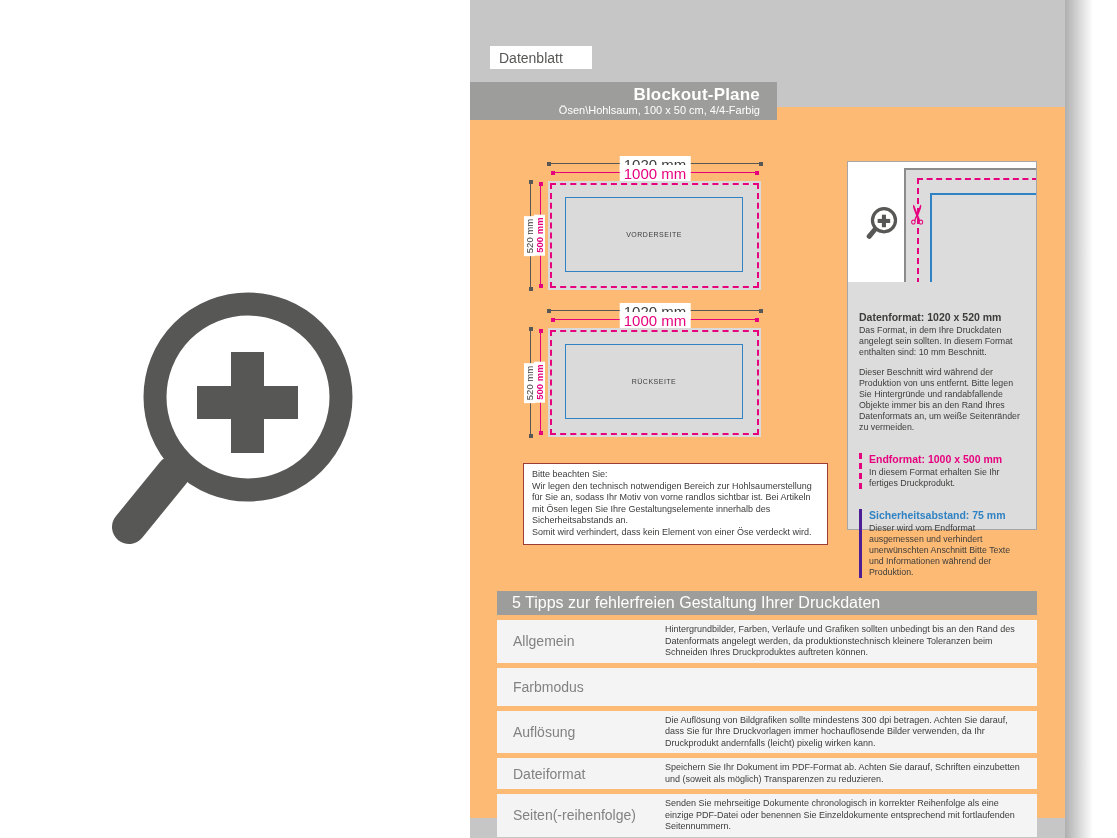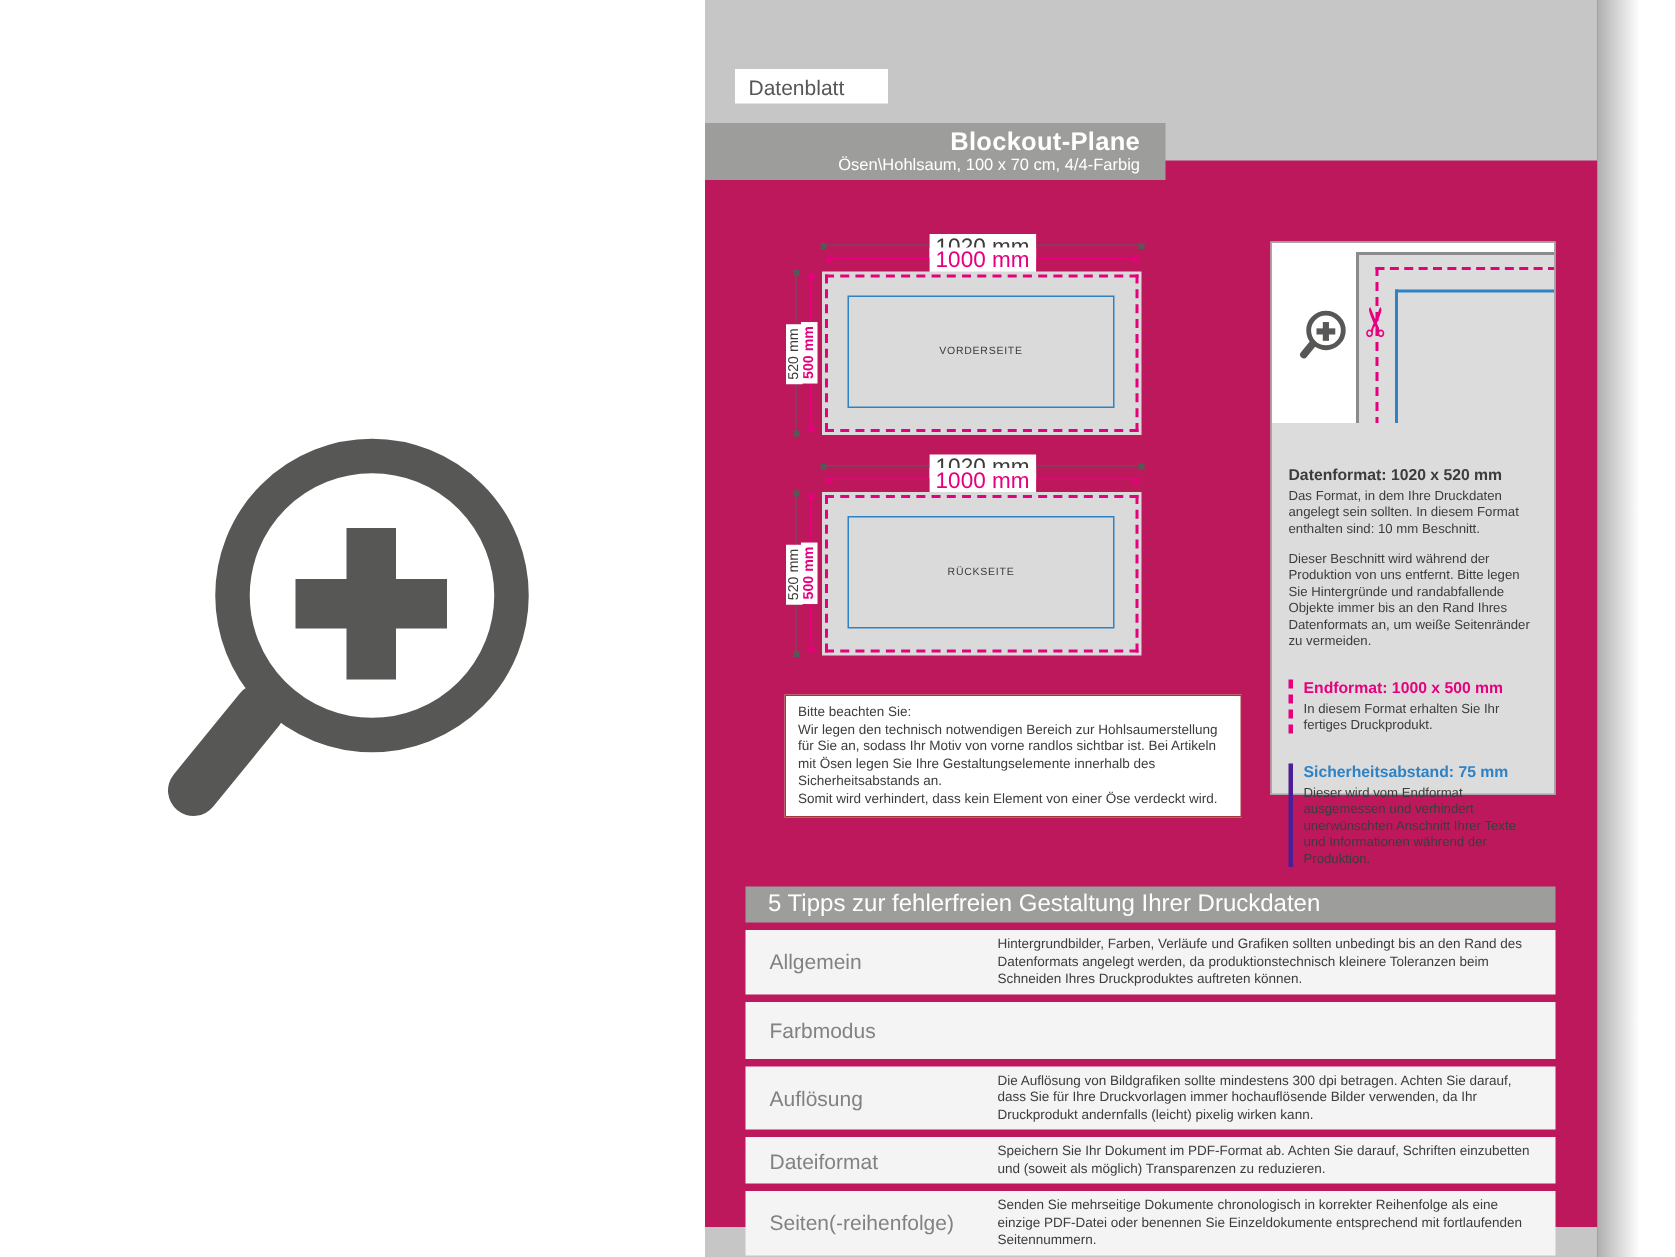--- a/index.html
+++ b/index.html
@@ -3,21 +3,21 @@
 <meta charset="utf-8">
 <style>
   * { margin:0; padding:0; box-sizing:border-box; }
   html,body { width:1117px; height:838px; background:#fff; font-family:"Liberation Sans", sans-serif; overflow:hidden; }
   .stage { position:relative; width:1117px; height:838px; background:#fff; }
 
   
   .big-zoom { position:absolute; left:103px; top:283px; }
 
   
-  .page { position:absolute; left:470px; top:0; width:595px; height:838px; background:#be185d; }
+  .page { position:absolute; left:470px; top:0; width:595px; height:838px; background:#fdba74; }
   .page-shadow { position:absolute; left:1065px; top:0; width:28px; height:838px;
                  background:linear-gradient(to right, rgba(110,110,110,.55), rgba(255,255,255,0)); }
 
   .band-top { position:absolute; left:0; top:0; width:595px; height:107px; background:#c7c6c6; }
   .band-bottom { position:absolute; left:0; top:818px; width:595px; height:20px; background:#c7c6c6; }
 
   .tab { position:absolute; left:20px; top:46px; width:102px; height:23px; background:#fff;
          display:flex; align-items:center; padding-left:9px; font-size:14px; color:#575756; }
   .titlebar { position:absolute; left:0; top:82px; width:307px; height:38px; background:#9d9d9c;
               color:#fff; text-align:right; padding:3px 17px 0 0; }
@@ -99,21 +99,21 @@
 
   <div class="page">
     <div class="band-top"></div>
     <div class="band-bottom"></div>
 
     <div class="tab">
       <span>Datenblatt</span>
     </div>
     <div class="titlebar">
       <div class="t1">Blockout-Plane</div>
-      <div class="t2">Ösen\Hohlsaum, 100 x 70 cm, 4/4-Farbig</div>
+      <div class="t2">Ösen\Hohlsaum, 100 x 50 cm, 4/4-Farbig</div>
     </div>
 
     <div class="hdim" style="left:78px; top:163px; width:214px;">
       <span class="lbl">1020 mm</span>
     </div>
     <div class="hdim magenta" style="left:82px; top:172px; width:206px;">
       <span class="lbl">1000 mm</span>
     </div>
     <div class="vdim" style="left:60px; top:181px; height:109px;">
       <span class="lbl">520 mm</span>
@@ -173,21 +173,21 @@
           <p>Das Format, in dem Ihre Druckdaten angelegt sein sollten. In diesem Format enthalten sind: 10 mm Beschnitt.</p>
           <div class="gap"></div>
           <p>Dieser Beschnitt wird während der Produktion von uns entfernt. Bitte legen Sie Hintergründe und randabfallende Objekte immer bis an den Rand Ihres Datenformats an, um weiße Seitenränder zu vermeiden.</p>
         </div>
         <div class="sec endformat">
           <h3>Endformat: 1000 x 500 mm</h3>
           <p>In diesem Format erhalten Sie Ihr fertiges Druckprodukt.</p>
         </div>
         <div class="sec safe">
           <h3>Sicherheitsabstand: 75 mm</h3>
-          <p>Dieser wird vom Endformat ausgemessen und verhindert unerwünschten Anschnitt Ihrer Texte und Informationen während der Produktion.</p>
+          <p>Dieser wird vom Endformat ausgemessen und verhindert unerwünschten Anschnitt Bitte Texte und Informationen während der Produktion.</p>
         </div>
       </div>
     </div>
 
     <div class="tips">
       <div class="tips-header">
         <span>5 Tipps zur fehlerfreien Gestaltung Ihrer Druckdaten</span>
       </div>
       <div class="tip-row h38">
         <div class="tip-label">Allgemein</div>

